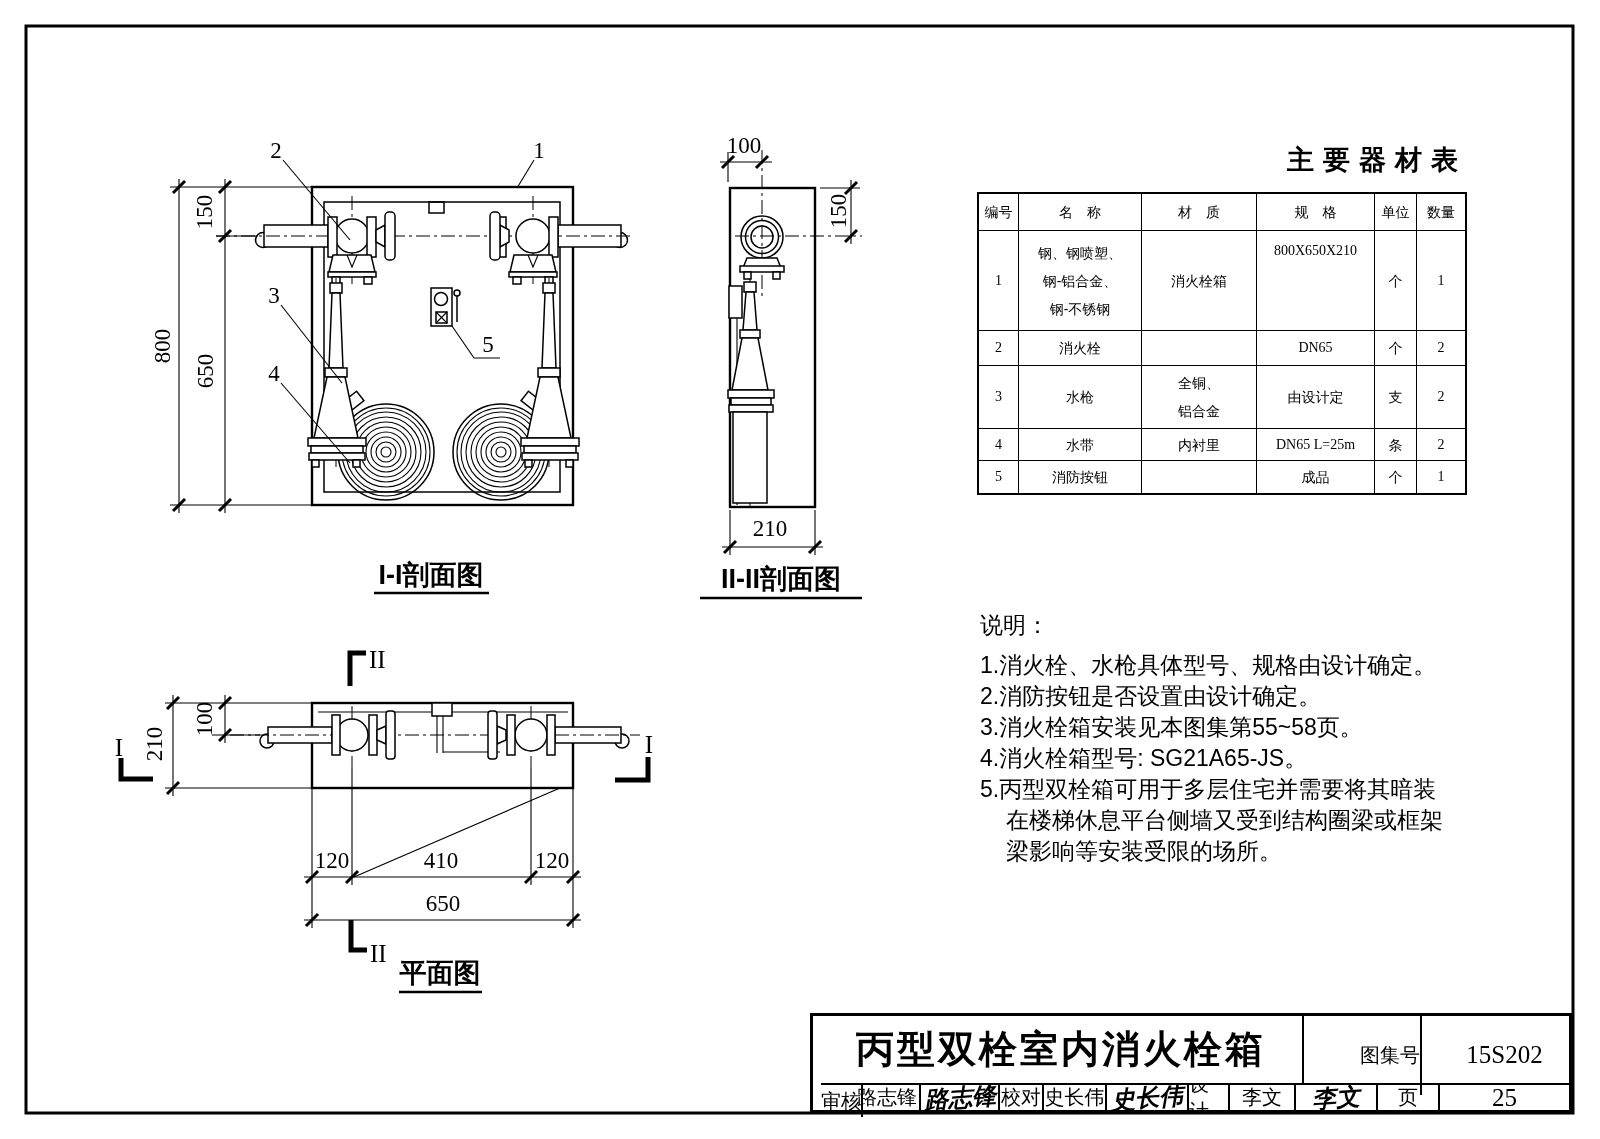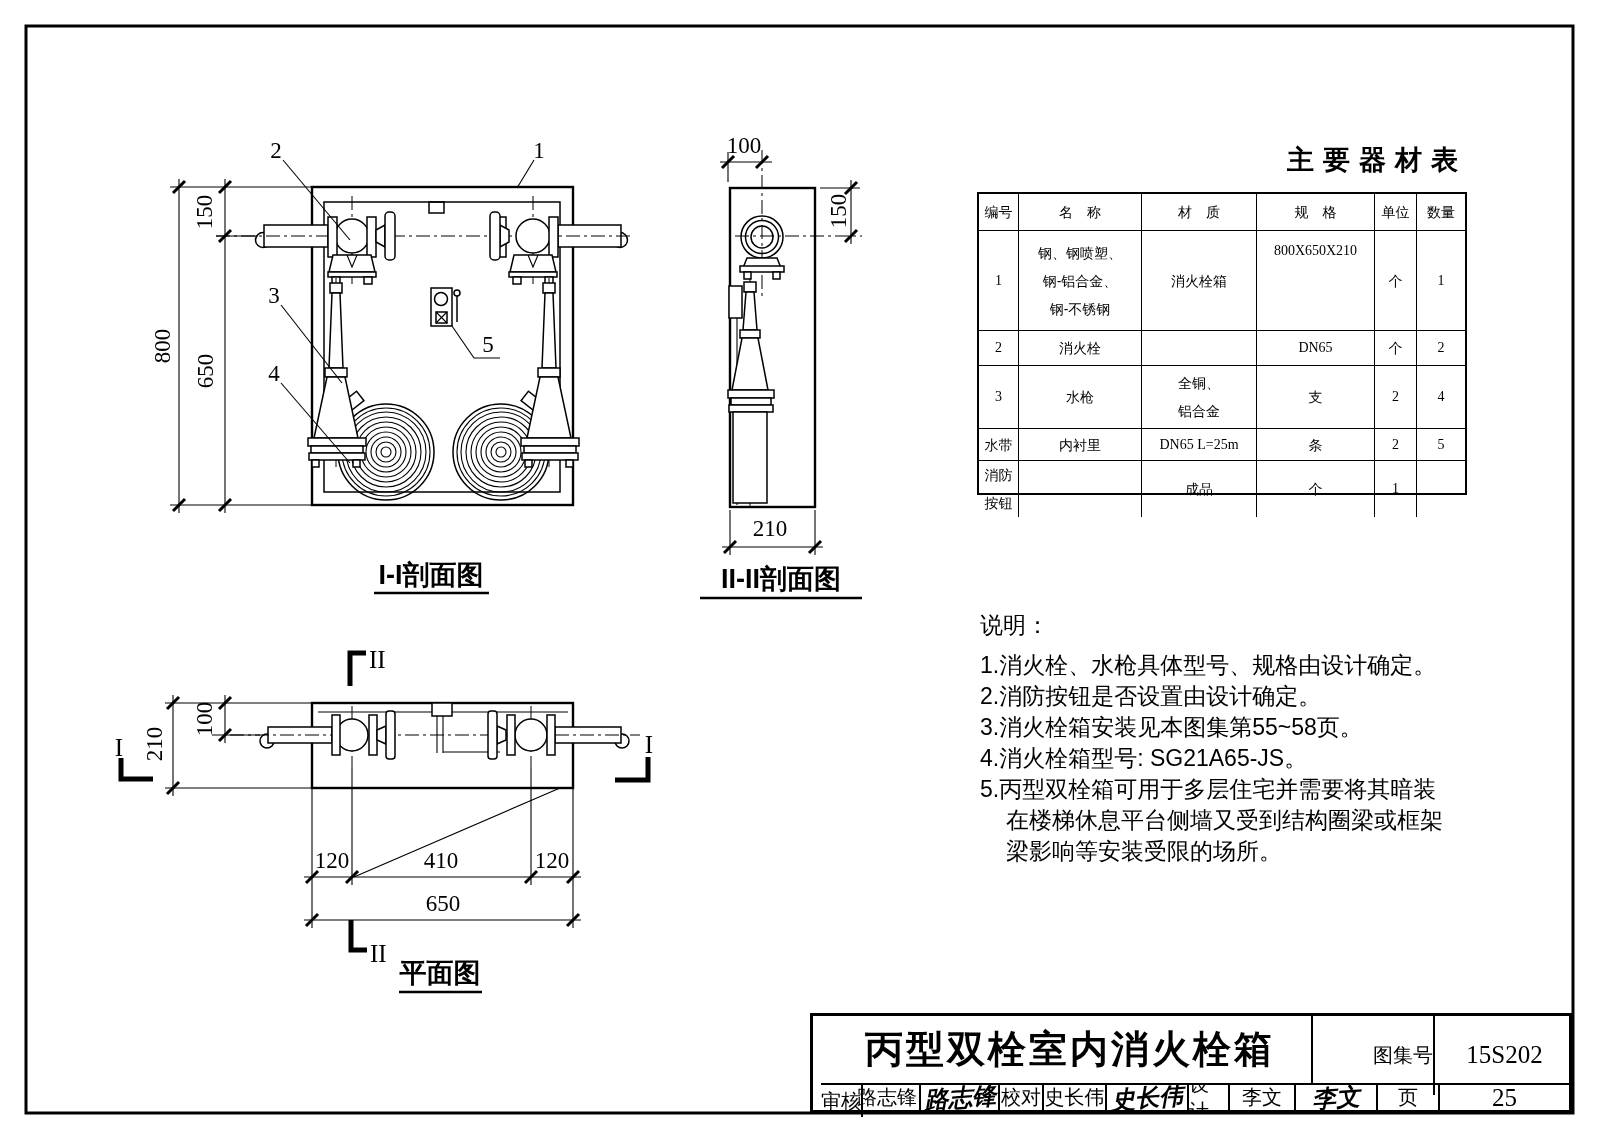--- a/index.html
+++ b/index.html
@@ -359,20 +359,21 @@
     <div>消火栓</div>
     <div></div>
     <div class="num">DN65</div>
     <div>个</div>
     <div class="num">2</div>
 
     <div class="num">3</div>
     <div>水枪</div>
     <div>全铜、
 铝合金</div>
+    <div>由设计定</div>
     <div>支</div>
     <div class="num">2</div>
 
     <div class="num">4</div>
     <div>水带</div>
     <div>内衬里</div>
     <div class="num">DN65  L=25m</div>
     <div>条</div>
     <div class="num">2</div>
 
@@ -389,22 +390,22 @@
     <div>1.消火栓、水枪具体型号、规格由设计确定。</div>
     <div>2.消防按钮是否设置由设计确定。</div>
     <div>3.消火栓箱安装见本图集第55~58页。</div>
     <div>4.消火栓箱型号: SG21A65-JS。</div>
     <div>5.丙型双栓箱可用于多层住宅并需要将其暗装</div>
     <div class="ind">在楼梯休息平台侧墙又受到结构圈梁或框架</div>
     <div class="ind">梁影响等安装受限的场所。</div>
   </div>
 
   <div id="tb">
-    <div class="cell tb-title br" style="left:16px;top:0;width:484px;height:67px">丙型双栓室内消火栓箱</div>
-    <div class="cell tb-lab br" style="left:560px;top:0;width:62px;height:79px">图集号</div>
+    <div class="cell tb-title br" style="left:7px;top:0;width:484px;height:67px">丙型双栓室内消火栓箱</div>
+    <div class="cell tb-lab br" style="left:547px;top:0;width:62px;height:79px">图集号</div>
     <div class="cell tb-num" style="left:627px;top:0;width:129px;height:77px">15S202</div>
 
     <div class="cell tb-lab bt br" style="left:8px;top:67px;width:42px;height:34px">审核</div>
     <div class="cell tb-lab bt br" style="left:42px;top:67px;width:66px;height:27px">路志锋</div>
     <div class="cell bt br" style="left:108px;top:67px;width:79px;height:27px">
         <span class="sig">路志锋</span>
       </div>
     <div class="cell tb-lab bt br" style="left:187px;top:67px;width:44px;height:27px">校对</div>
     <div class="cell tb-lab bt br" style="left:231px;top:67px;width:63px;height:27px">史长伟</div>
     <div class="cell bt br" style="left:294px;top:67px;width:82px;height:27px">

